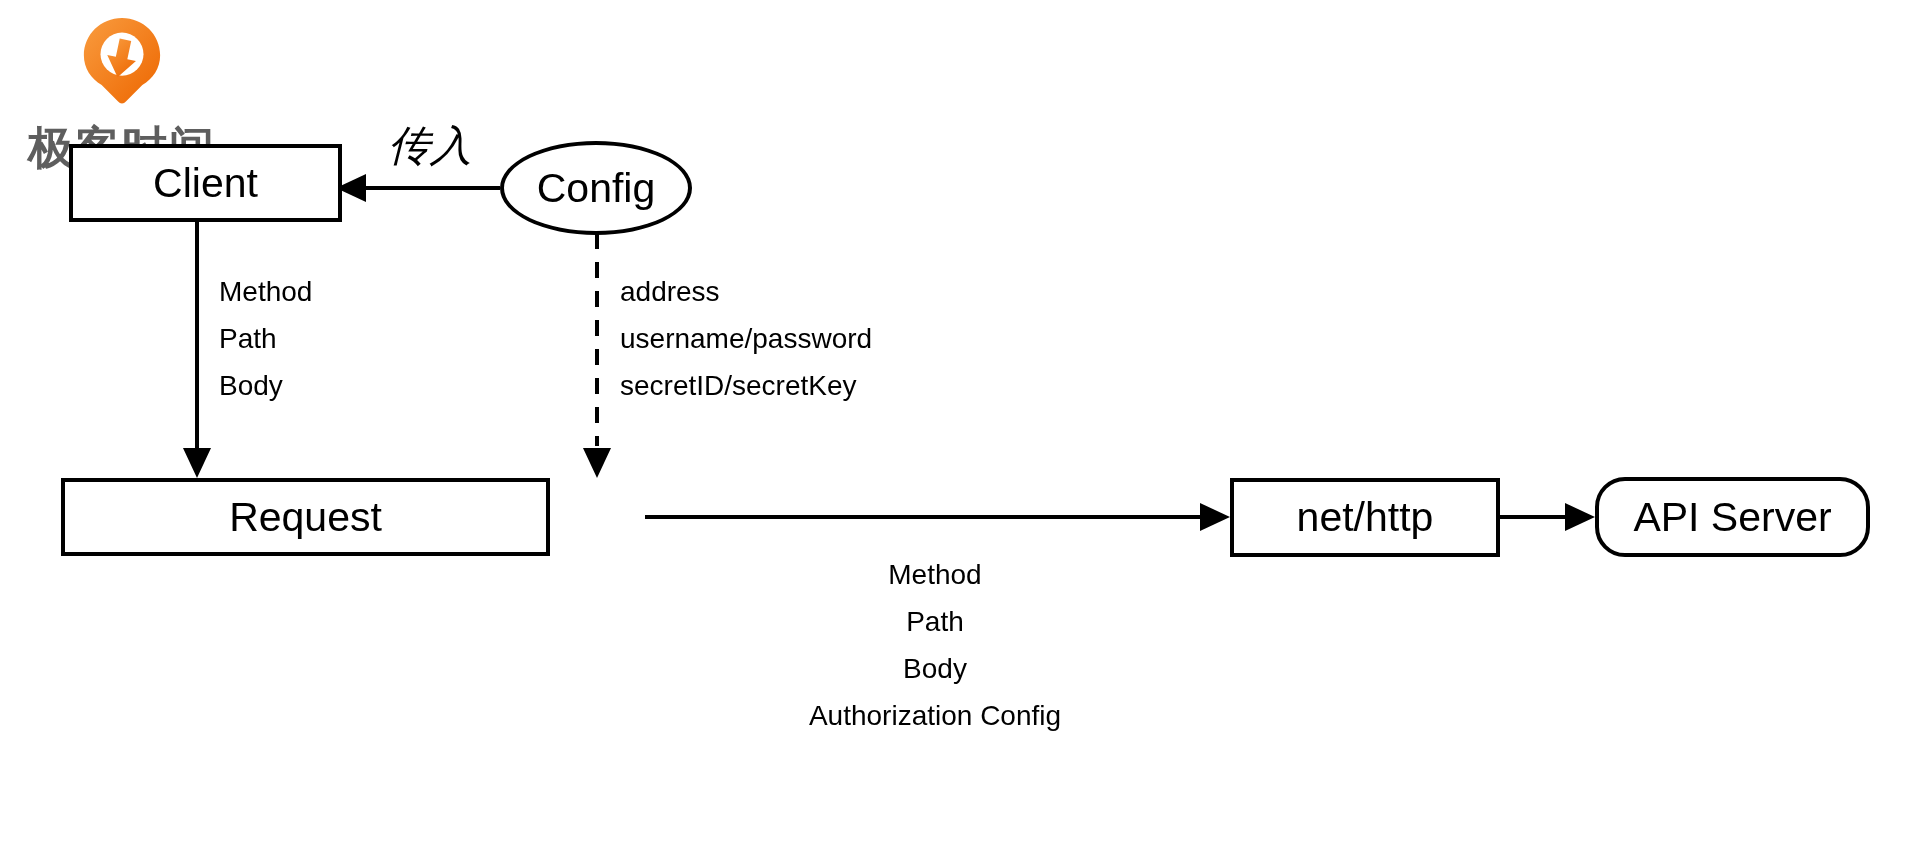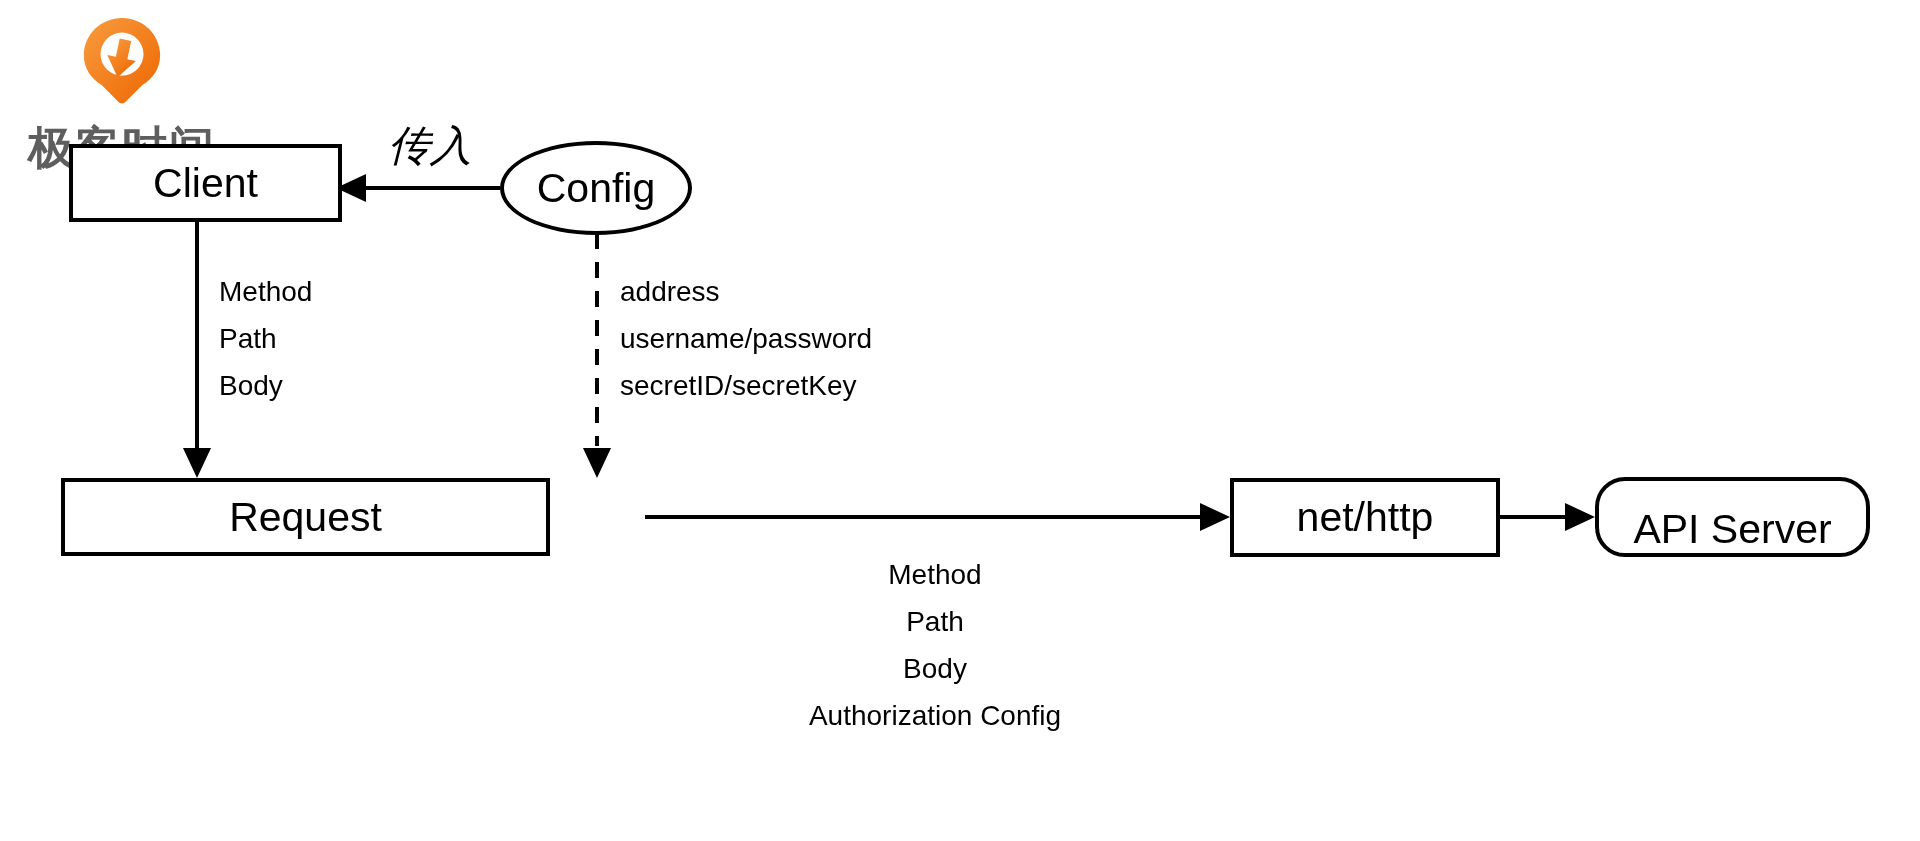--- a/index.html
+++ b/index.html
@@ -83,21 +83,21 @@
   </div>
 
   <div class="node" style="left:61px;top:478px;width:489px;height:78px;">
     <span>Request</span>
   </div>
 
   <div class="node" style="left:1230px;top:478px;width:270px;height:79px;">
     <span>net/http</span>
   </div>
 
-  <div class="node rounded" style="left:1595px;top:477px;width:275px;height:80px;align-items:flex-end;">
+  <div class="node rounded" style="left:1595px;top:477px;width:275px;height:80px;">
     <span>API Server</span>
   </div>
 
   <div class="edge-label cjk center" style="left:355px;top:122px;width:150px;font-style:italic;">传入</div>
 
   <div class="edge-label" style="left:219px;top:268px;">
     <div>Method</div>
     <div>Path</div>
     <div>Body</div>
   </div>

